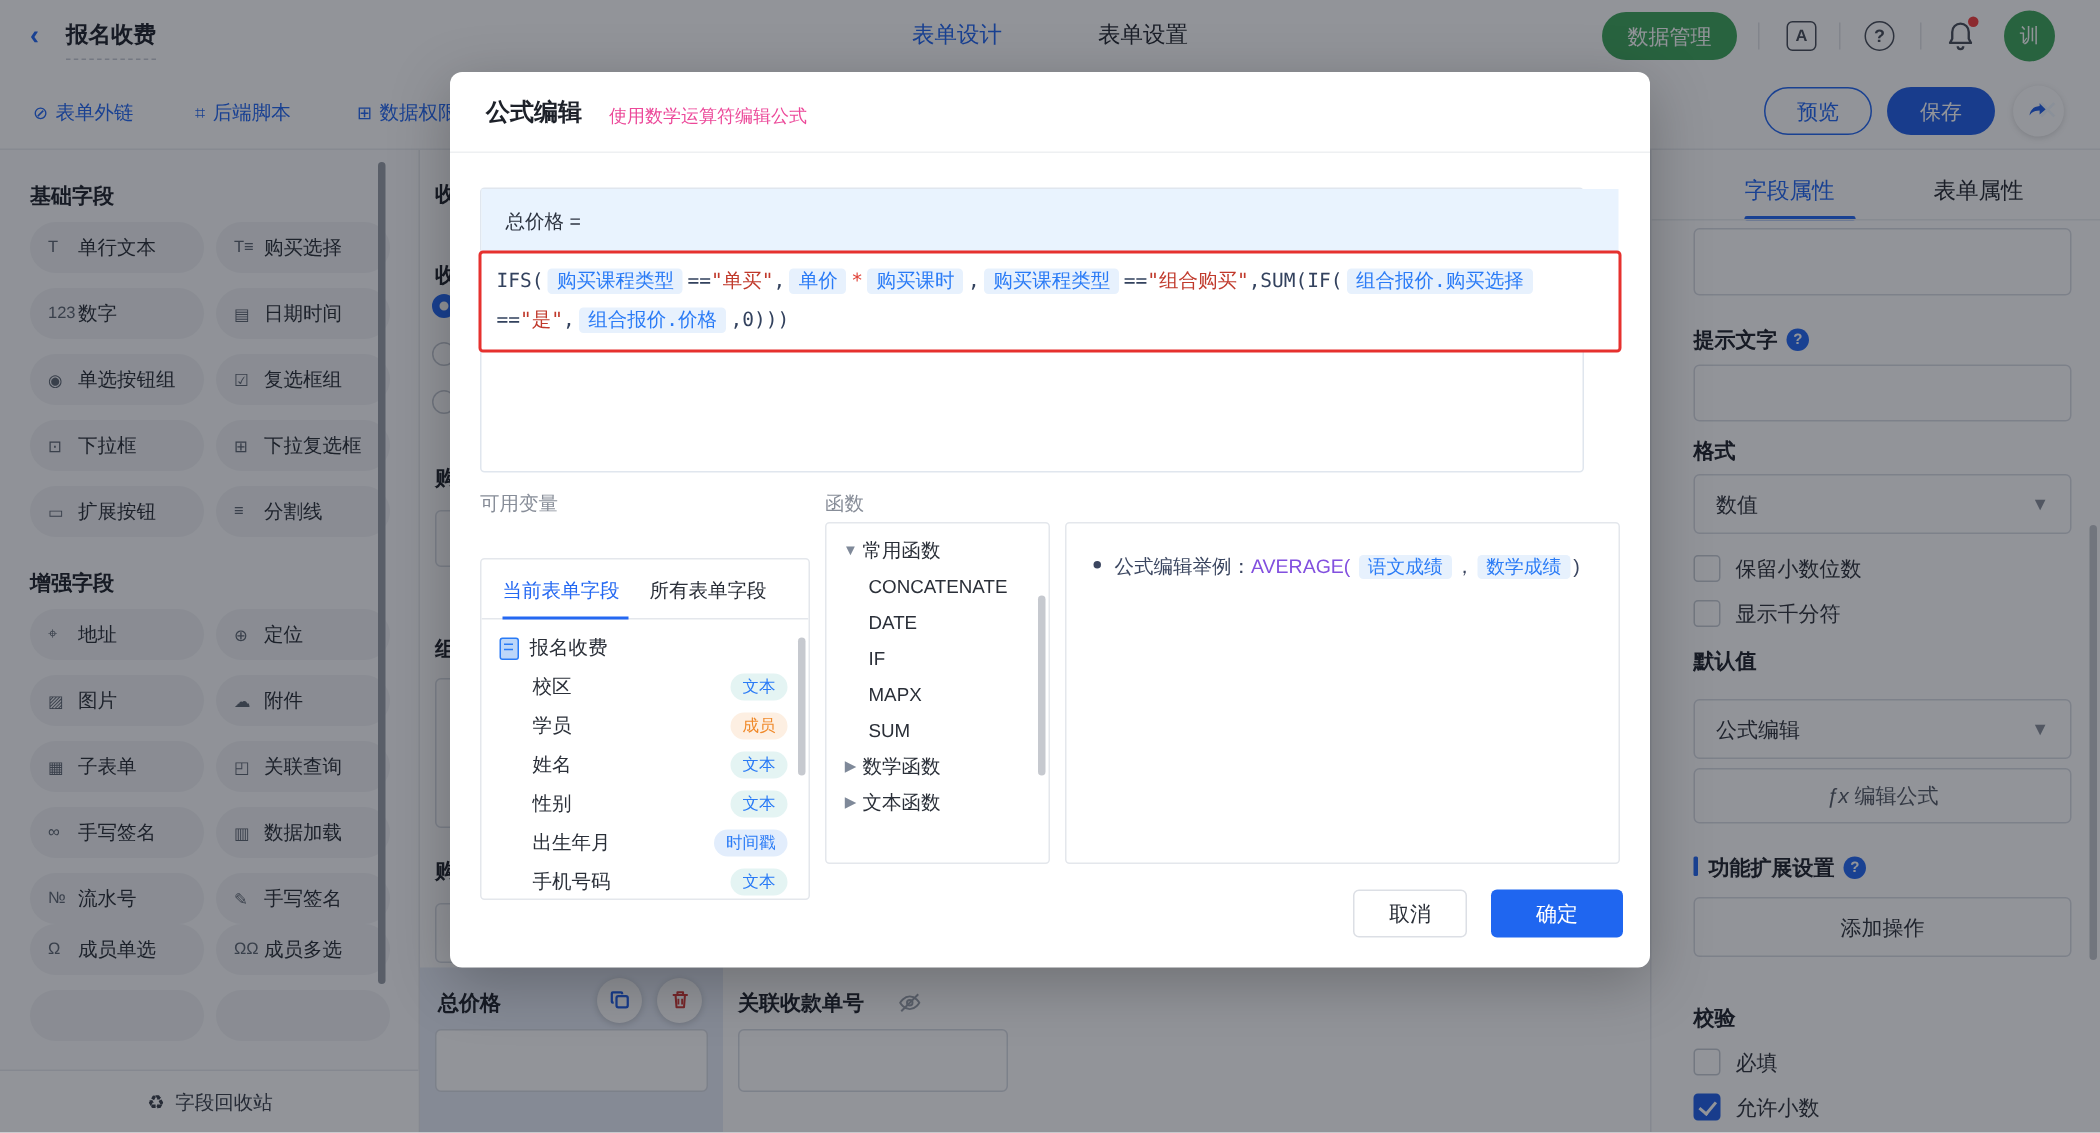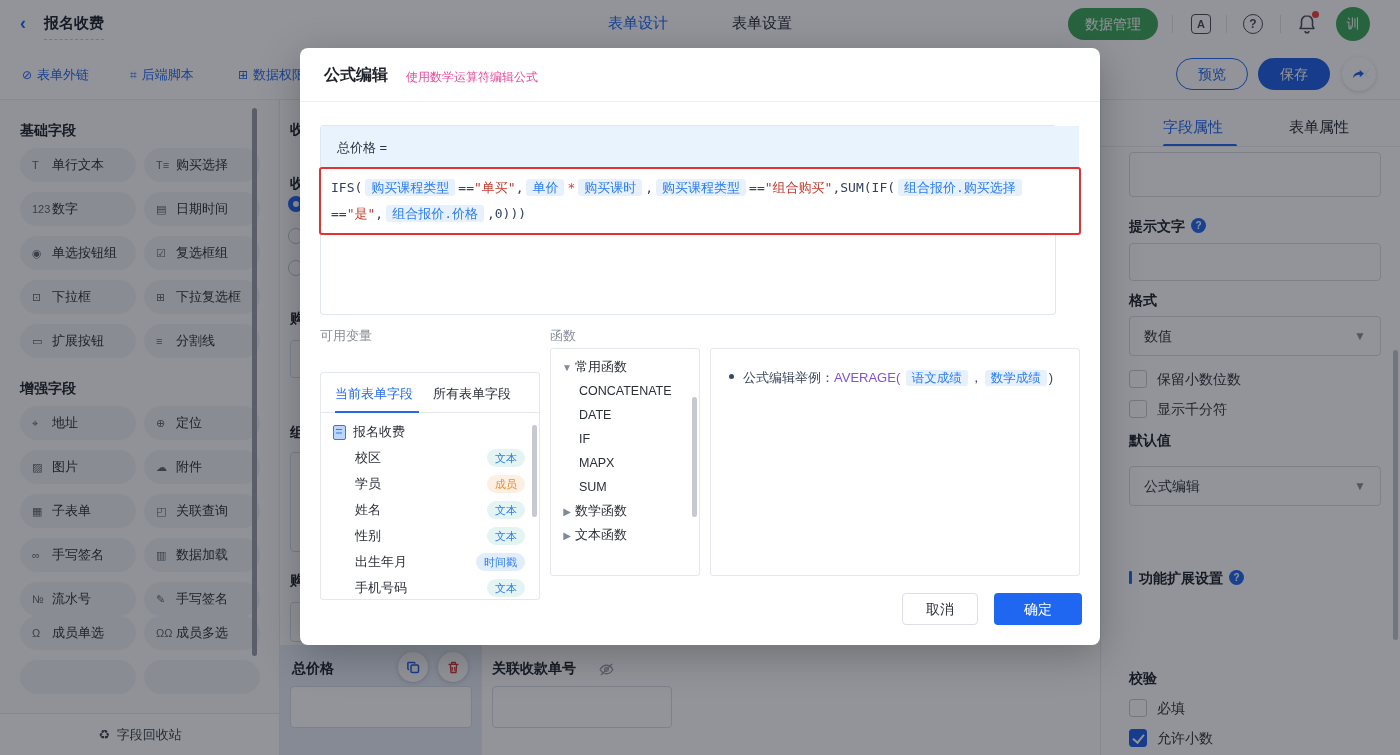--- a/index.html
+++ b/index.html
@@ -338,22 +338,27 @@
     <div class="abs rp-check" style="left:28px; top:270px;"></div>
     <span class="rp-cklabel" style="left:56px; top:271px;">保留小数位数</span>
     <div class="abs rp-check" style="left:28px; top:300px;"></div>
     <span class="rp-cklabel" style="left:56px; top:301px;">显示千分符</span>
 
     <div class="abs rp-label" style="left:28px; top:332px;">默认值</div>
     <div class="abs rp-select" style="left:28px; top:366px; width:252px; height:40px;">
       <span>公式编辑</span>
       <span class="rp-chev">▼</span>
     </div>
+    <div class="abs rp-btn" style="left:28px; top:412px; width:252px; height:37px; line-height:35px; color:#555b66;">
+      <span style="font-style:italic;">ƒx</span>
+      <span>编辑公式</span>
+    </div>
 
     <div class="abs rp-label" style="left:28px; top:470px;"><span class="blue-bar"></span><span>功能扩展设置</span><span class="q-circ">?</span></div>
+    <div class="abs rp-btn" style="left:28px; top:498px; width:252px; height:40px; line-height:38px;">添加操作</div>
 
     <div class="abs rp-label" style="left:28px; top:570px;">校验</div>
     <div class="abs rp-check" style="left:28px; top:599px;"></div>
     <span class="rp-cklabel" style="left:56px; top:600px;">必填</span>
     <div class="abs rp-check on" style="left:28px; top:629px;"></div>
     <span class="rp-cklabel" style="left:56px; top:630px;">允许小数</span>
 
     <div class="abs rp-scroll"></div>
   </div>
 

